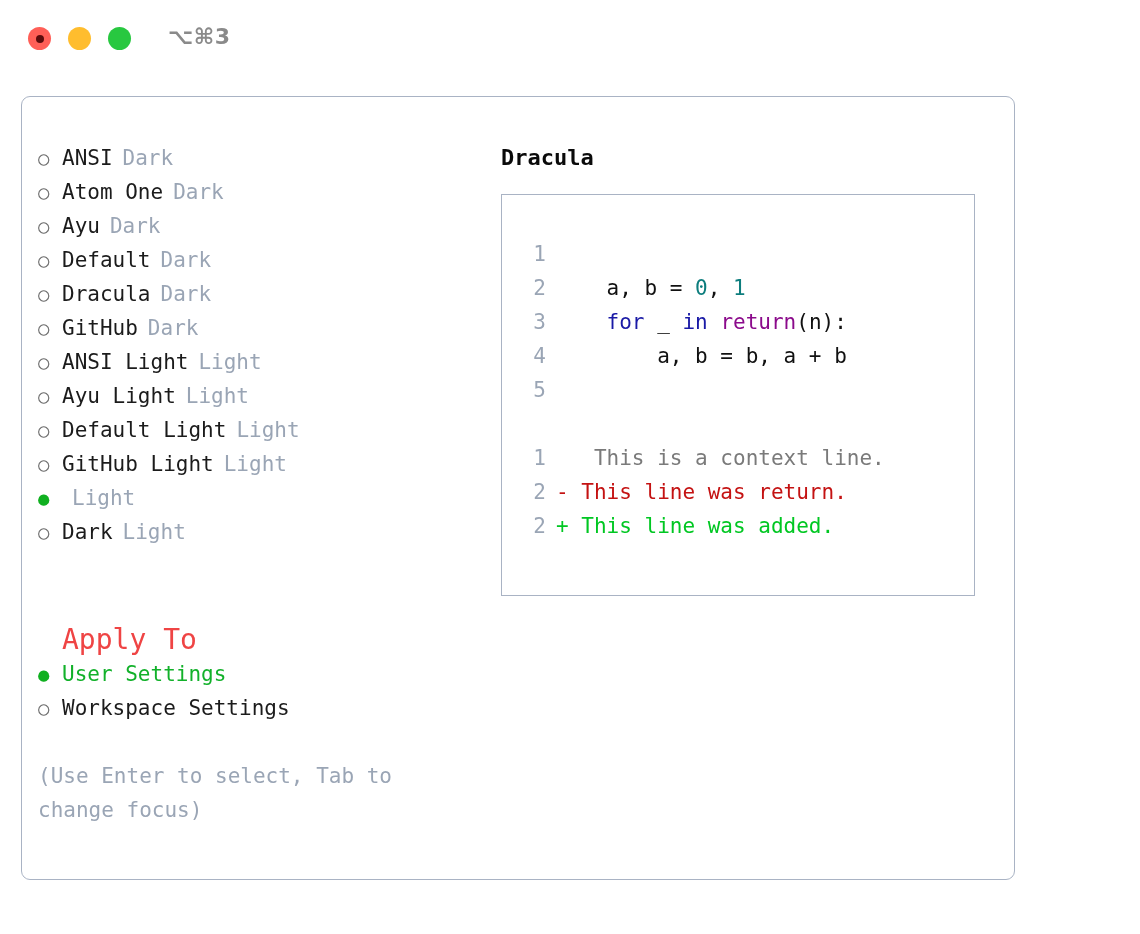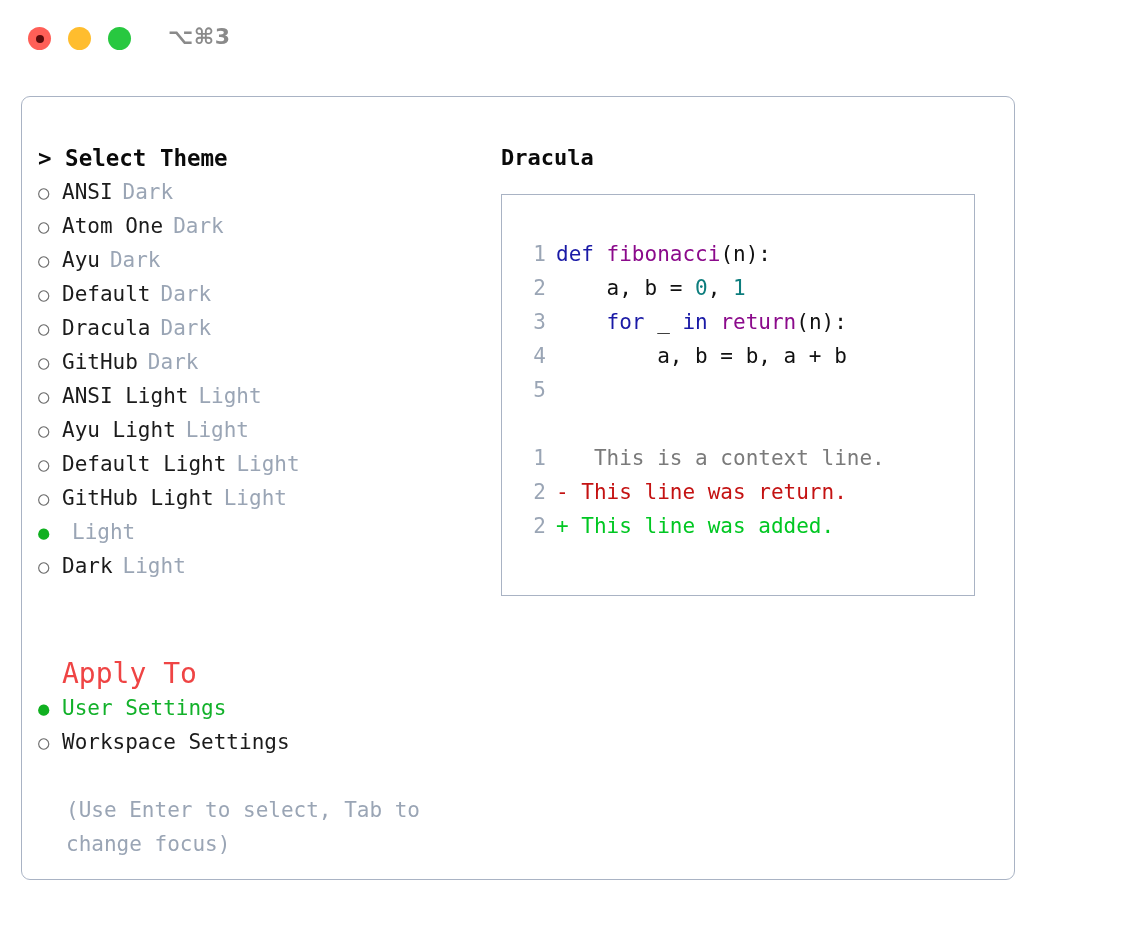--- a/index.html
+++ b/index.html
@@ -128,21 +128,20 @@
     margin-top: 40px;
   }
 
   .hint {
     margin-top: 34px;
     font-size: 21px;
     color: #9aa5b5;
     line-height: 34px;
     width: 400px;
     white-space: pre-wrap;
-    margin-left: 28px;
   }
 
   
   .right-col {
     position: absolute;
     left: 479px;
     top: 44px;
     width: 490px;
   }
   .preview-title {
@@ -203,21 +202,20 @@
     <div class="dot dot-close"></div>
     <div class="dot dot-min"></div>
     <div class="dot dot-max"></div>
     <div class="shortcut">⌥⌘3</div>
   </div>
 
   <div class="panel">
 
     <div class="left-col">
 
-      <div class="list-header">&gt; Select Theme</div>
 
       <div id="theme-options">
           <div class="opt-row"><span class="marker">○</span><span class="opt-label">ANSI</span><span class="opt-badge">Dark</span></div>
           <div class="opt-row"><span class="marker">○</span><span class="opt-label">Atom One</span><span class="opt-badge">Dark</span></div>
           <div class="opt-row"><span class="marker">○</span><span class="opt-label">Ayu</span><span class="opt-badge">Dark</span></div>
           <div class="opt-row"><span class="marker">○</span><span class="opt-label">Default</span><span class="opt-badge">Dark</span></div>
           <div class="opt-row"><span class="marker">○</span><span class="opt-label">Dracula</span><span class="opt-badge">Dark</span></div>
           <div class="opt-row"><span class="marker">○</span><span class="opt-label">GitHub</span><span class="opt-badge">Dark</span></div>
           <div class="opt-row"><span class="marker">○</span><span class="opt-label">ANSI Light</span><span class="opt-badge">Light</span></div>
           <div class="opt-row"><span class="marker">○</span><span class="opt-label">Ayu Light</span><span class="opt-badge">Light</span></div>
@@ -239,21 +237,21 @@
       <div class="hint">(Use Enter to select, Tab to change focus)</div>
     </div>
 
     <div class="right-col">
 
       <div class="preview-title">Dracula</div>
 
       <div class="preview-box">
         <div class="code-area">
           <div id="code-lines">
-              <div class="code-line"><span class="lno">1</span><span class="code-text"><span class="tok-kw">def </span><span class="tok-fn">fibonacci</span><span class="tok-pl">(n):</span></span></div>
+              <div class="code-line"><span class="lno">1</span></div>
               <div class="code-line"><span class="lno">2</span><span class="code-text"><span class="tok-pl">    a, b = </span><span class="tok-num">0</span><span class="tok-pl">, </span><span class="tok-num">1</span></span></div>
               <div class="code-line"><span class="lno">3</span><span class="code-text"><span class="tok-pl">    </span><span class="tok-kw">for</span><span class="tok-pl"> _ </span><span class="tok-kw">in</span><span class="tok-pl"> </span><span class="tok-fn">return</span><span class="tok-pl">(n):</span></span></div>
               <div class="code-line"><span class="lno">4</span><span class="code-text"><span class="tok-pl">        a, b = b, a + b</span></span></div>
               <div class="code-line"><span class="lno">5</span></div>
             </div>
           <div class="diff-gap"></div>
           <div id="diff-lines">
               <div class="code-line"><span class="lno">1</span><span class="diff-context"> </span><span class="diff-context">  This is a context line.</span></div>
               <div class="code-line"><span class="lno">2</span><span class="diff-del">-</span><span class="diff-del"> This line was return.</span></div>
               <div class="code-line"><span class="lno">2</span><span class="diff-add">+</span><span class="diff-add"> This line was added.</span></div>

